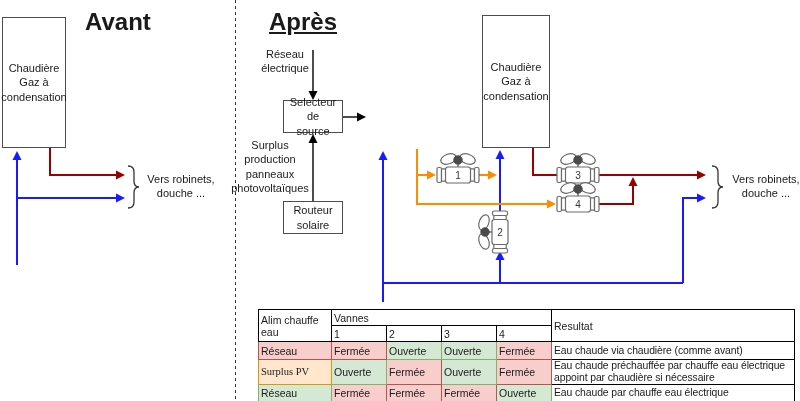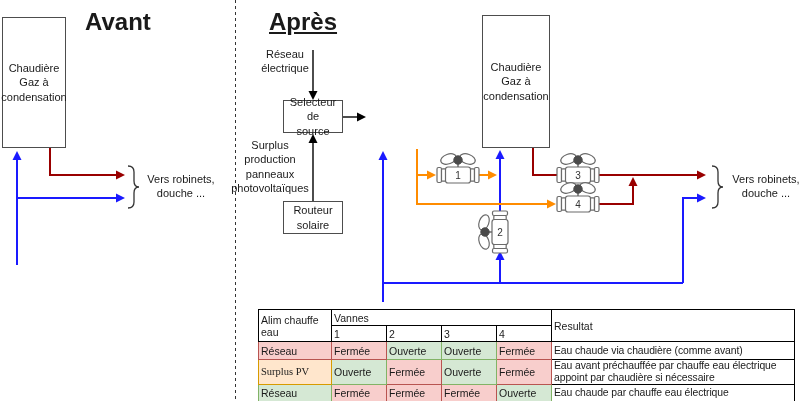--- a/index.html
+++ b/index.html
@@ -194,21 +194,21 @@
       <td data-state="open">Ouverte</td>
       <td data-state="closed">Fermée</td>
       <td class="res">Eau chaude via chaudière (comme avant)</td>
     </tr>
     <tr class="tr2">
       <td data-state="surplus">Surplus PV</td>
       <td data-state="open">Ouverte</td>
       <td data-state="closed">Fermée</td>
       <td data-state="open">Ouverte</td>
       <td data-state="closed">Fermée</td>
-      <td class="res">Eau avant préchauffée par chauffe eau électrique appoint par chaudière si nécessaire</td>
+      <td class="res">Eau chaude préchauffée par chauffe eau électrique appoint par chaudière si nécessaire</td>
     </tr>
     <tr class="tr3">
       <td data-state="open">Réseau</td>
       <td data-state="closed">Fermée</td>
       <td data-state="closed">Fermée</td>
       <td data-state="closed">Fermée</td>
       <td data-state="open">Ouverte</td>
       <td class="res">Eau chaude par chauffe eau électrique</td>
     </tr>
   </tbody>

